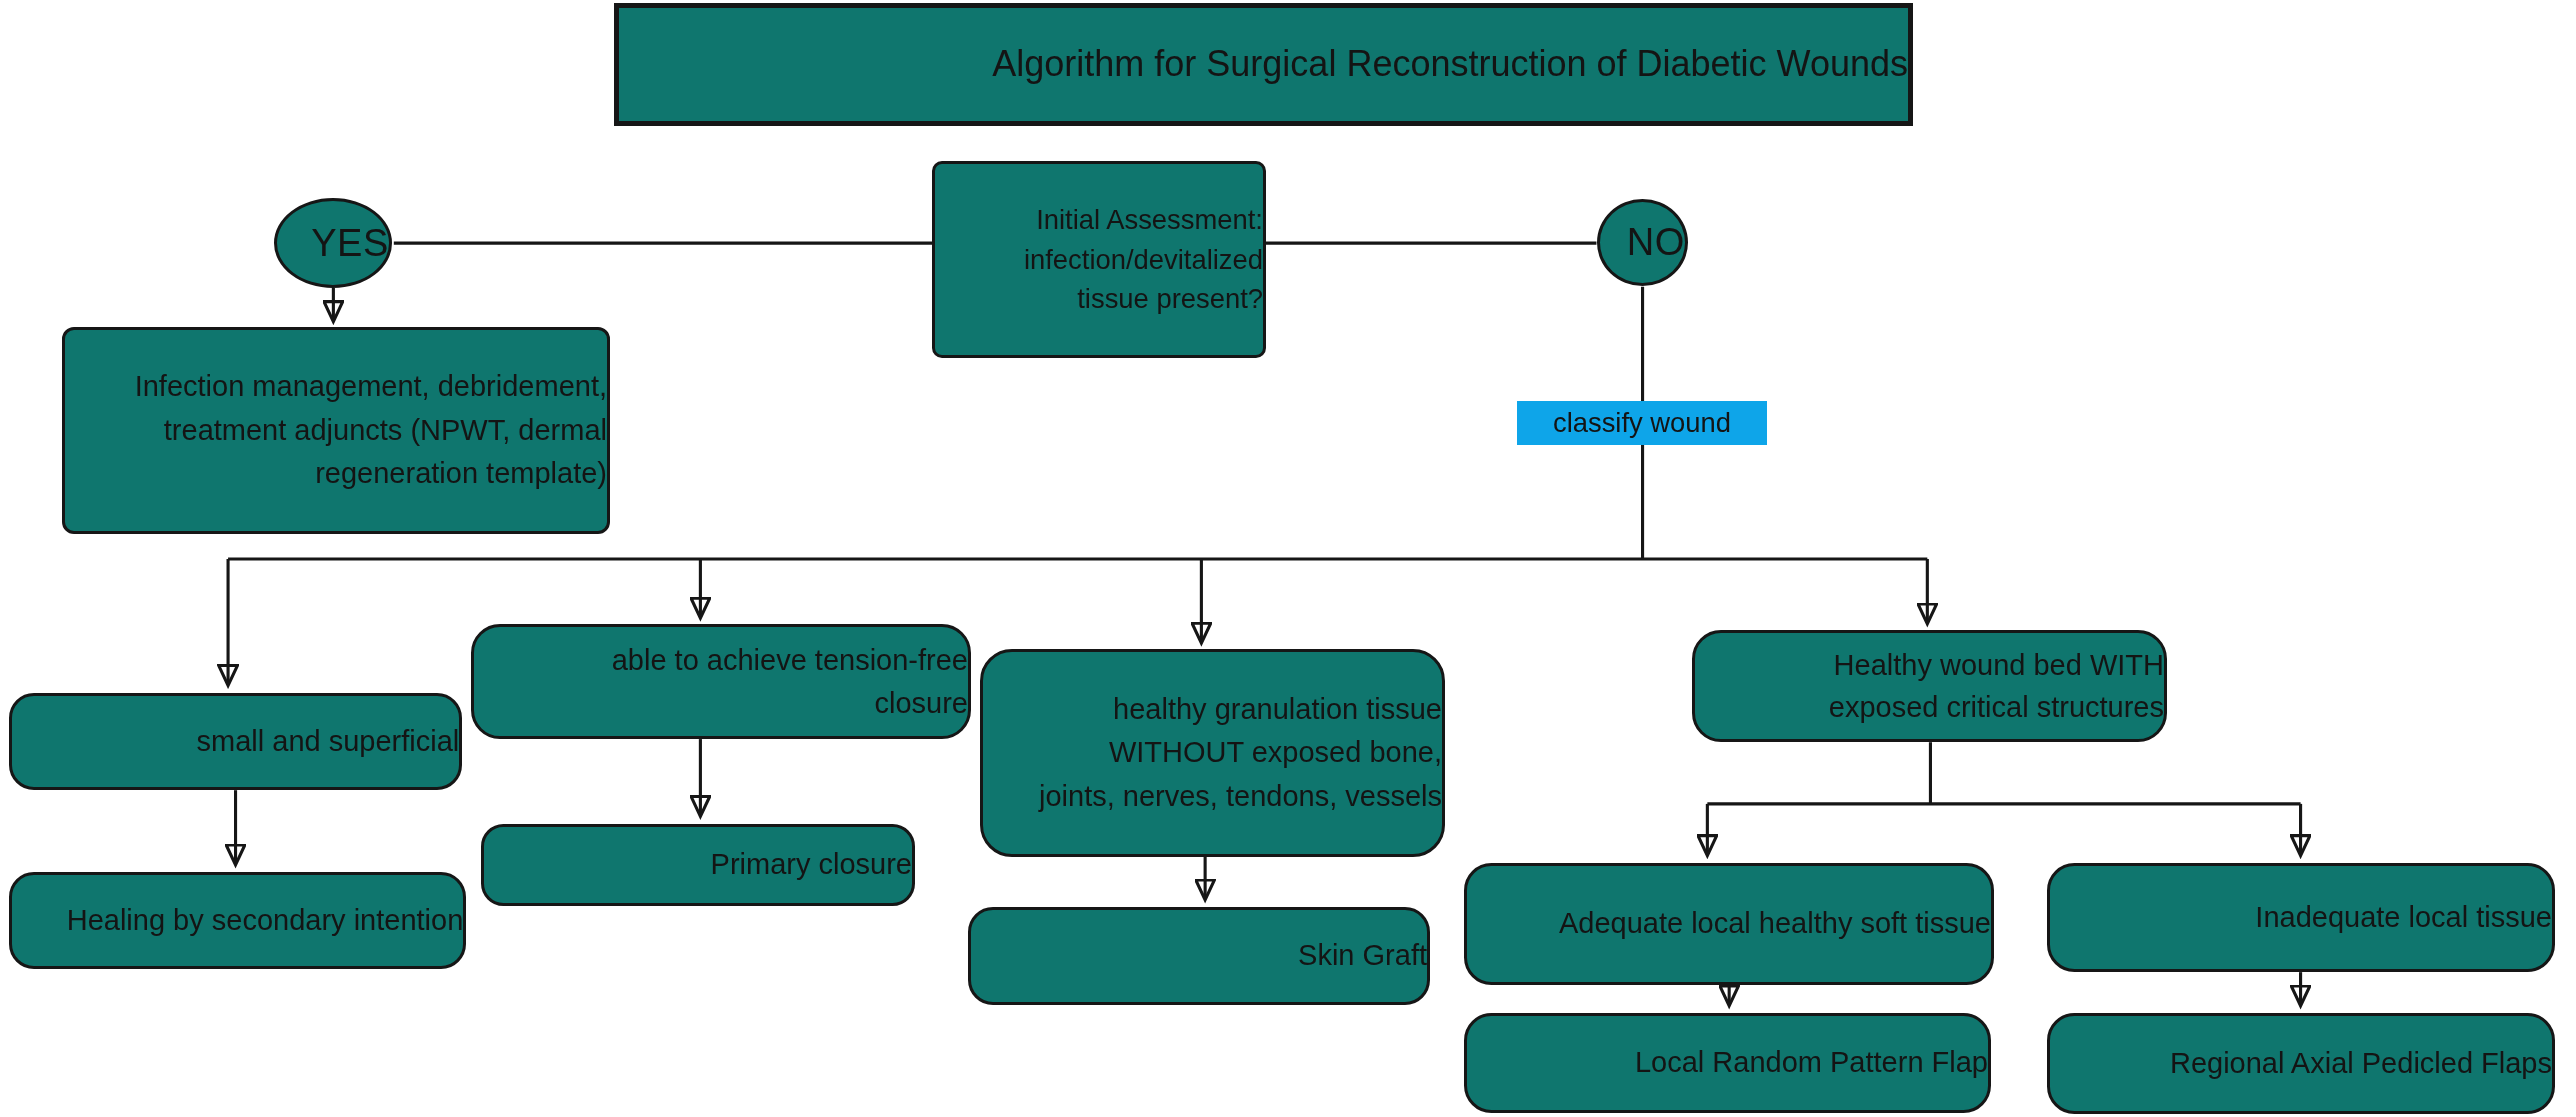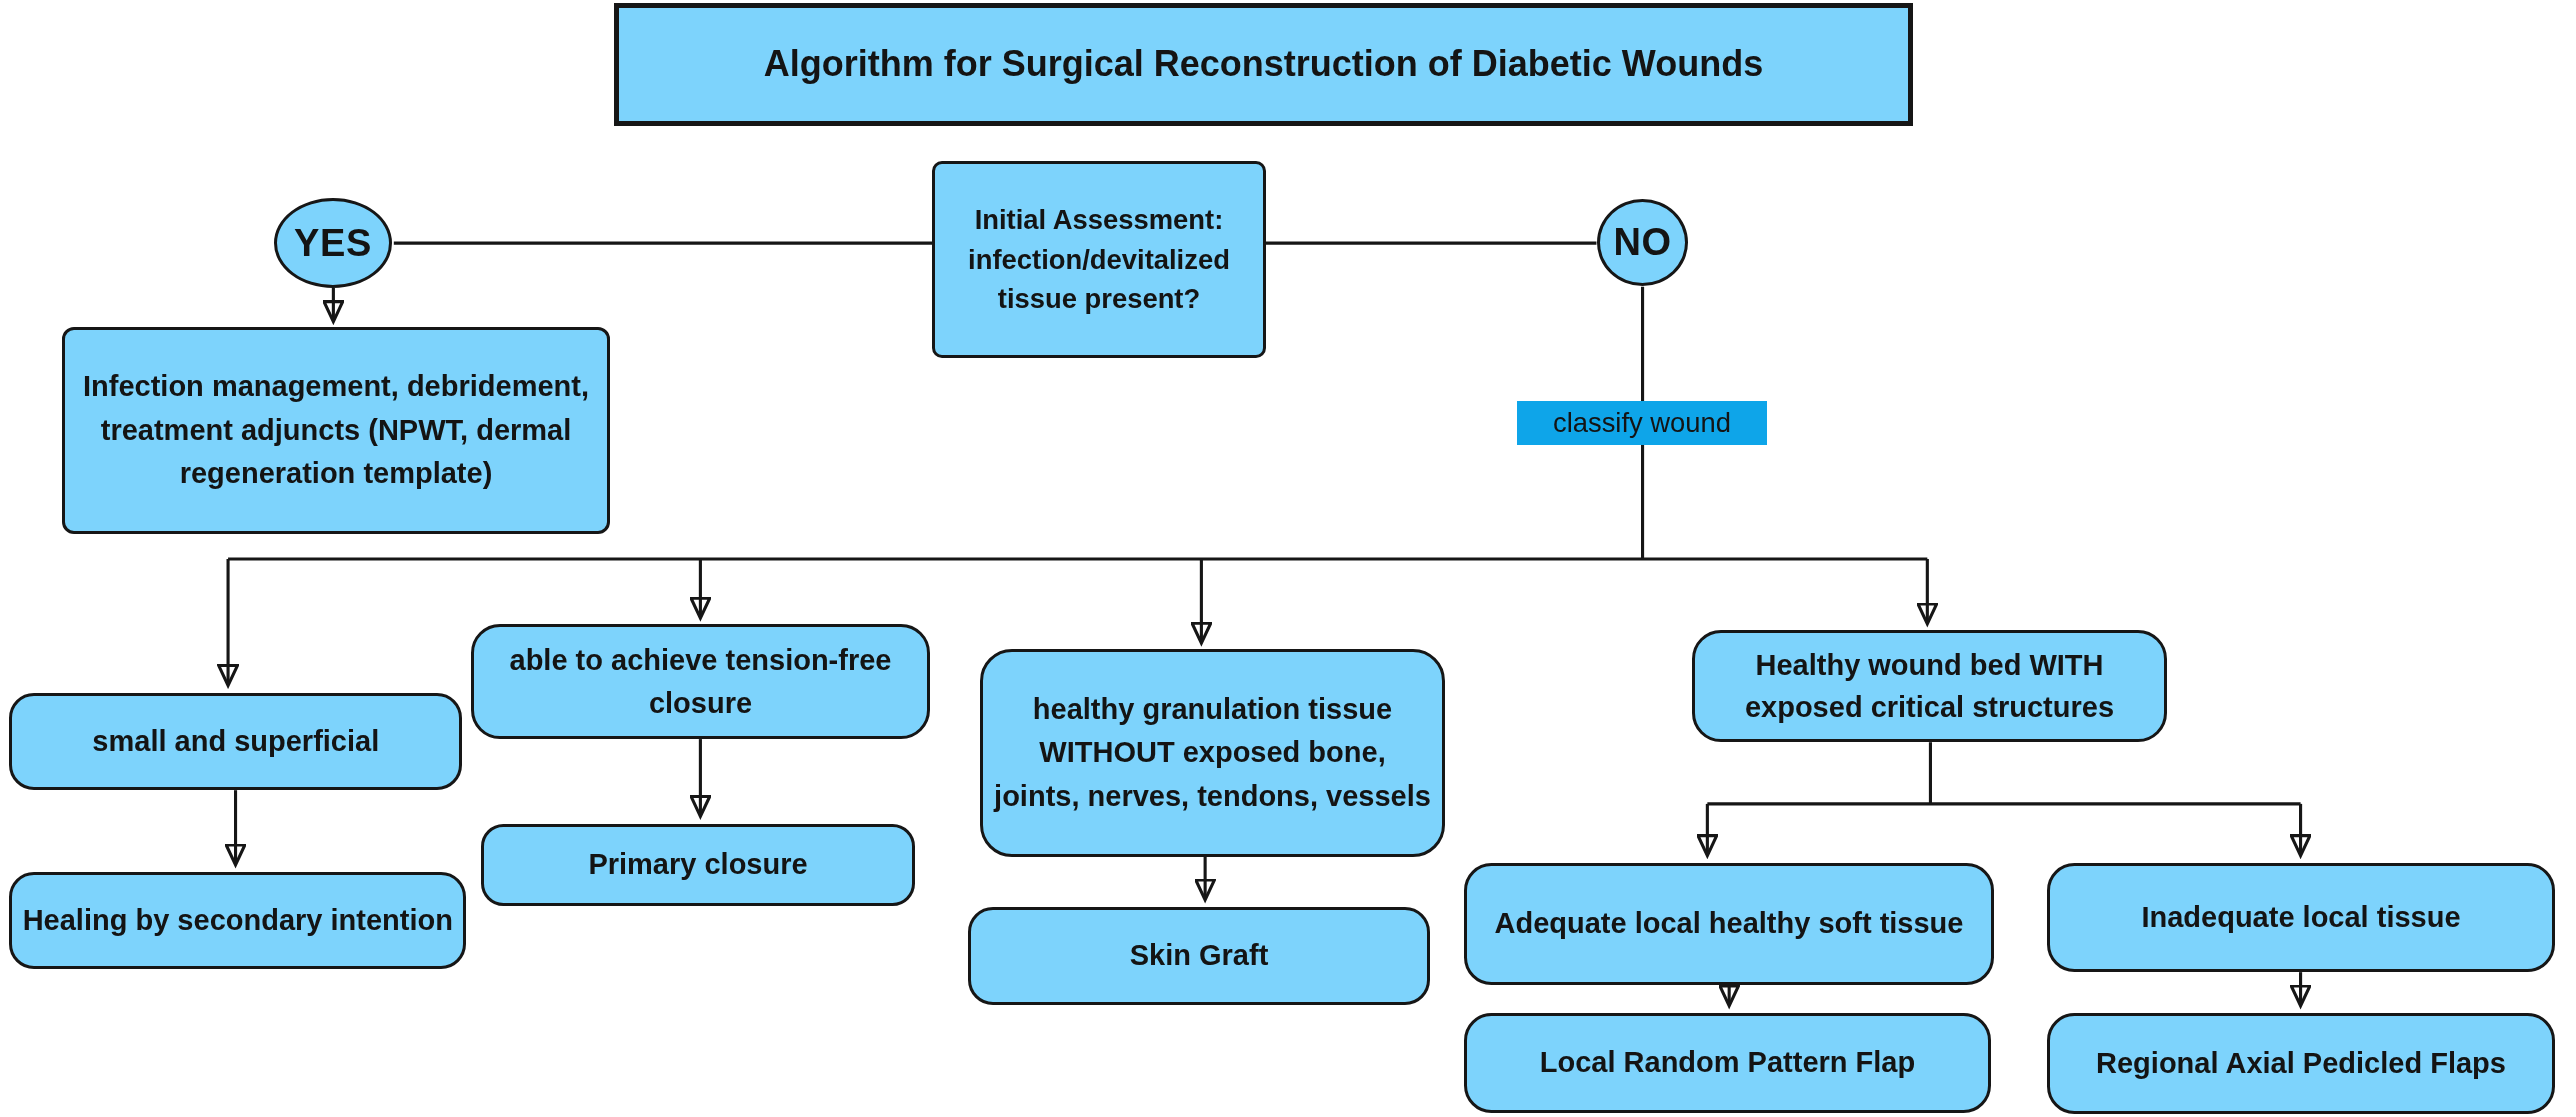--- a/index.html
+++ b/index.html
@@ -10,32 +10,31 @@
     background:#ffffff;
     font-family:"Liberation Sans", sans-serif;
     color:#141414;
     overflow:hidden;
   }
   .wires{position:absolute;left:0;top:0;width:2576px;height:1118px;z-index:1;}
   .wires line, .wires path{stroke:#161616;stroke-width:5;fill:none;}
   .node{
     position:absolute;
     box-sizing:border-box;
-    background:#7dd3fc;
+    background:#0f766e;
     border:3.1px solid #161616;
     border-radius:26px;
     display:flex;
     flex-direction:column;
-    align-items:center;
+    align-items:flex-end;
     justify-content:center;
     text-align:center;
     font-size:29px;
     line-height:1.5;
     z-index:2;
-    font-weight:bold;
   }
   .node .ln{display:block;}
   .title-box{
     border-width:5px;
     border-radius:0;
     font-size:36px;
   }
   .ellipse{border-radius:50%;font-size:38px;letter-spacing:0.6px;}
   .free-label{
     position:absolute;
@@ -112,21 +111,21 @@
     <span>classify wound</span>
   </div>
 
   <div class="node" style="left:9.3px;top:693px;width:453px;height:97px;border-radius:25px;">
     <span>small and superficial</span>
   </div>
   <div class="node" style="left:9.3px;top:872px;width:457px;height:97px;border-radius:25px;">
     <span>Healing by secondary intention</span>
   </div>
 
-  <div class="node" style="left:471px;top:624px;width:459px;height:115px;border-radius:29px;line-height:1.45;">
+  <div class="node" style="left:471px;top:624px;width:500px;height:115px;border-radius:29px;line-height:1.45;">
     <span class="ln">able to achieve tension-free</span>
     <span class="ln">closure</span>
   </div>
   <div class="node" style="left:481px;top:824px;width:434px;height:82px;border-radius:22.4px;">
     <span>Primary closure</span>
   </div>
 
   <div class="node" style="left:980px;top:649px;width:465px;height:208px;border-radius:32px;">
     <span class="ln">healthy granulation tissue</span>
     <span class="ln">WITHOUT exposed bone,</span>

